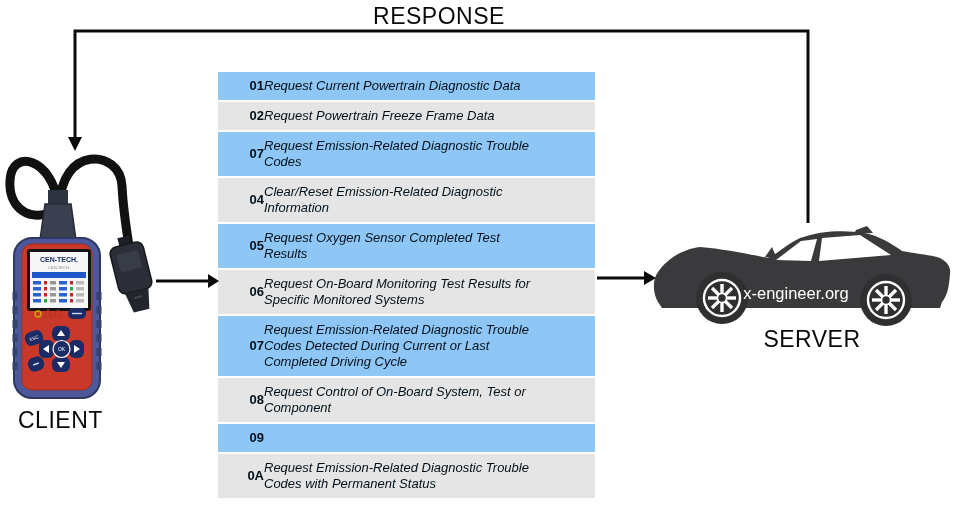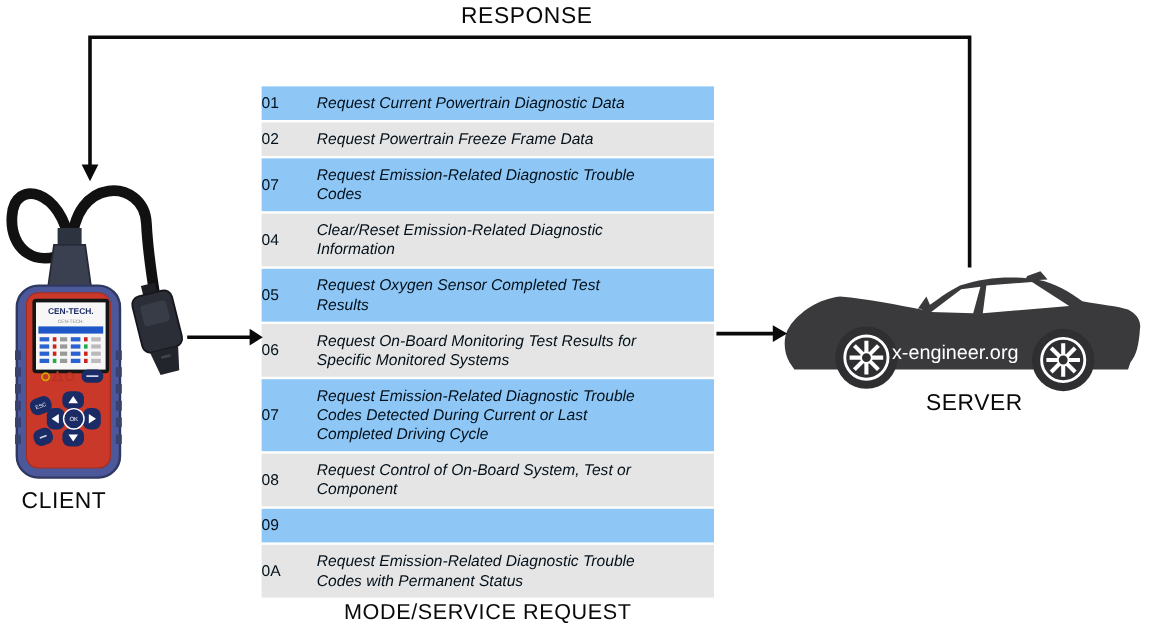--- a/index.html
+++ b/index.html
@@ -1,48 +1,47 @@
 <!DOCTYPE html>
 <html><head>
 <meta charset="utf-8">
 <style>
   html,body{margin:0;padding:0;background:#fff;}
   .canvas{
     position:relative;width:962px;height:530px;background:#ffffff;
     font-family:"Liberation Sans",sans-serif;overflow:hidden;
   }
   .big-label{
-    position:absolute;font-size:19px;color:#0a0a0a;letter-spacing:.5px;
+    position:absolute;font-size:23px;color:#0a0a0a;letter-spacing:.5px;
   }
   #response-label{top:3px;left:349px;width:180px;text-align:center;}
   #client-label{top:407px;left:18px;}
   #server-label{top:326px;left:742px;width:140px;text-align:center;}
   #table-caption{top:500px;left:218px;width:377px;text-align:center;font-size:18px;}
   
   .mode-table{position:absolute;left:218px;top:72px;width:377px;}
   .mode-row{
     display:flex;align-items:center;margin-bottom:2px;padding:6px 0;
     font-size:13px;line-height:16px;color:#031019;
   }
   .mode-row.light{background:#8EC7F6;}
   .mode-row.dark{background:#e5e5e5;}
-  .mode-row .code{width:46px;text-align:left;flex:none;}
+  .mode-row .code{width:46px;text-align:right;flex:none;font-weight:bold;}
   .mode-row .desc{width:312px;white-space:pre-line;font-style:italic;}
   .overlay{position:absolute;left:0;top:0;pointer-events:none;}
   .artwork{position:absolute;}
 </style>
 </head>
 <body>
 
 <div class="canvas">
 
   <div id="response-label" class="big-label">RESPONSE</div>
   <div id="client-label" class="big-label">CLIENT</div>
   <div id="server-label" class="big-label">SERVER</div>
-  <div id="table-caption" class="big-label">MODE/SERVICE REQUEST</div>
 
   <div class="mode-table">
     <div class="mode-row light">
         <span class="code">01</span>
         <span class="desc">Request Current Powertrain Diagnostic Data</span>
       </div>
     <div class="mode-row dark">
         <span class="code">02</span>
         <span class="desc">Request Powertrain Freeze Frame Data</span>
       </div>

